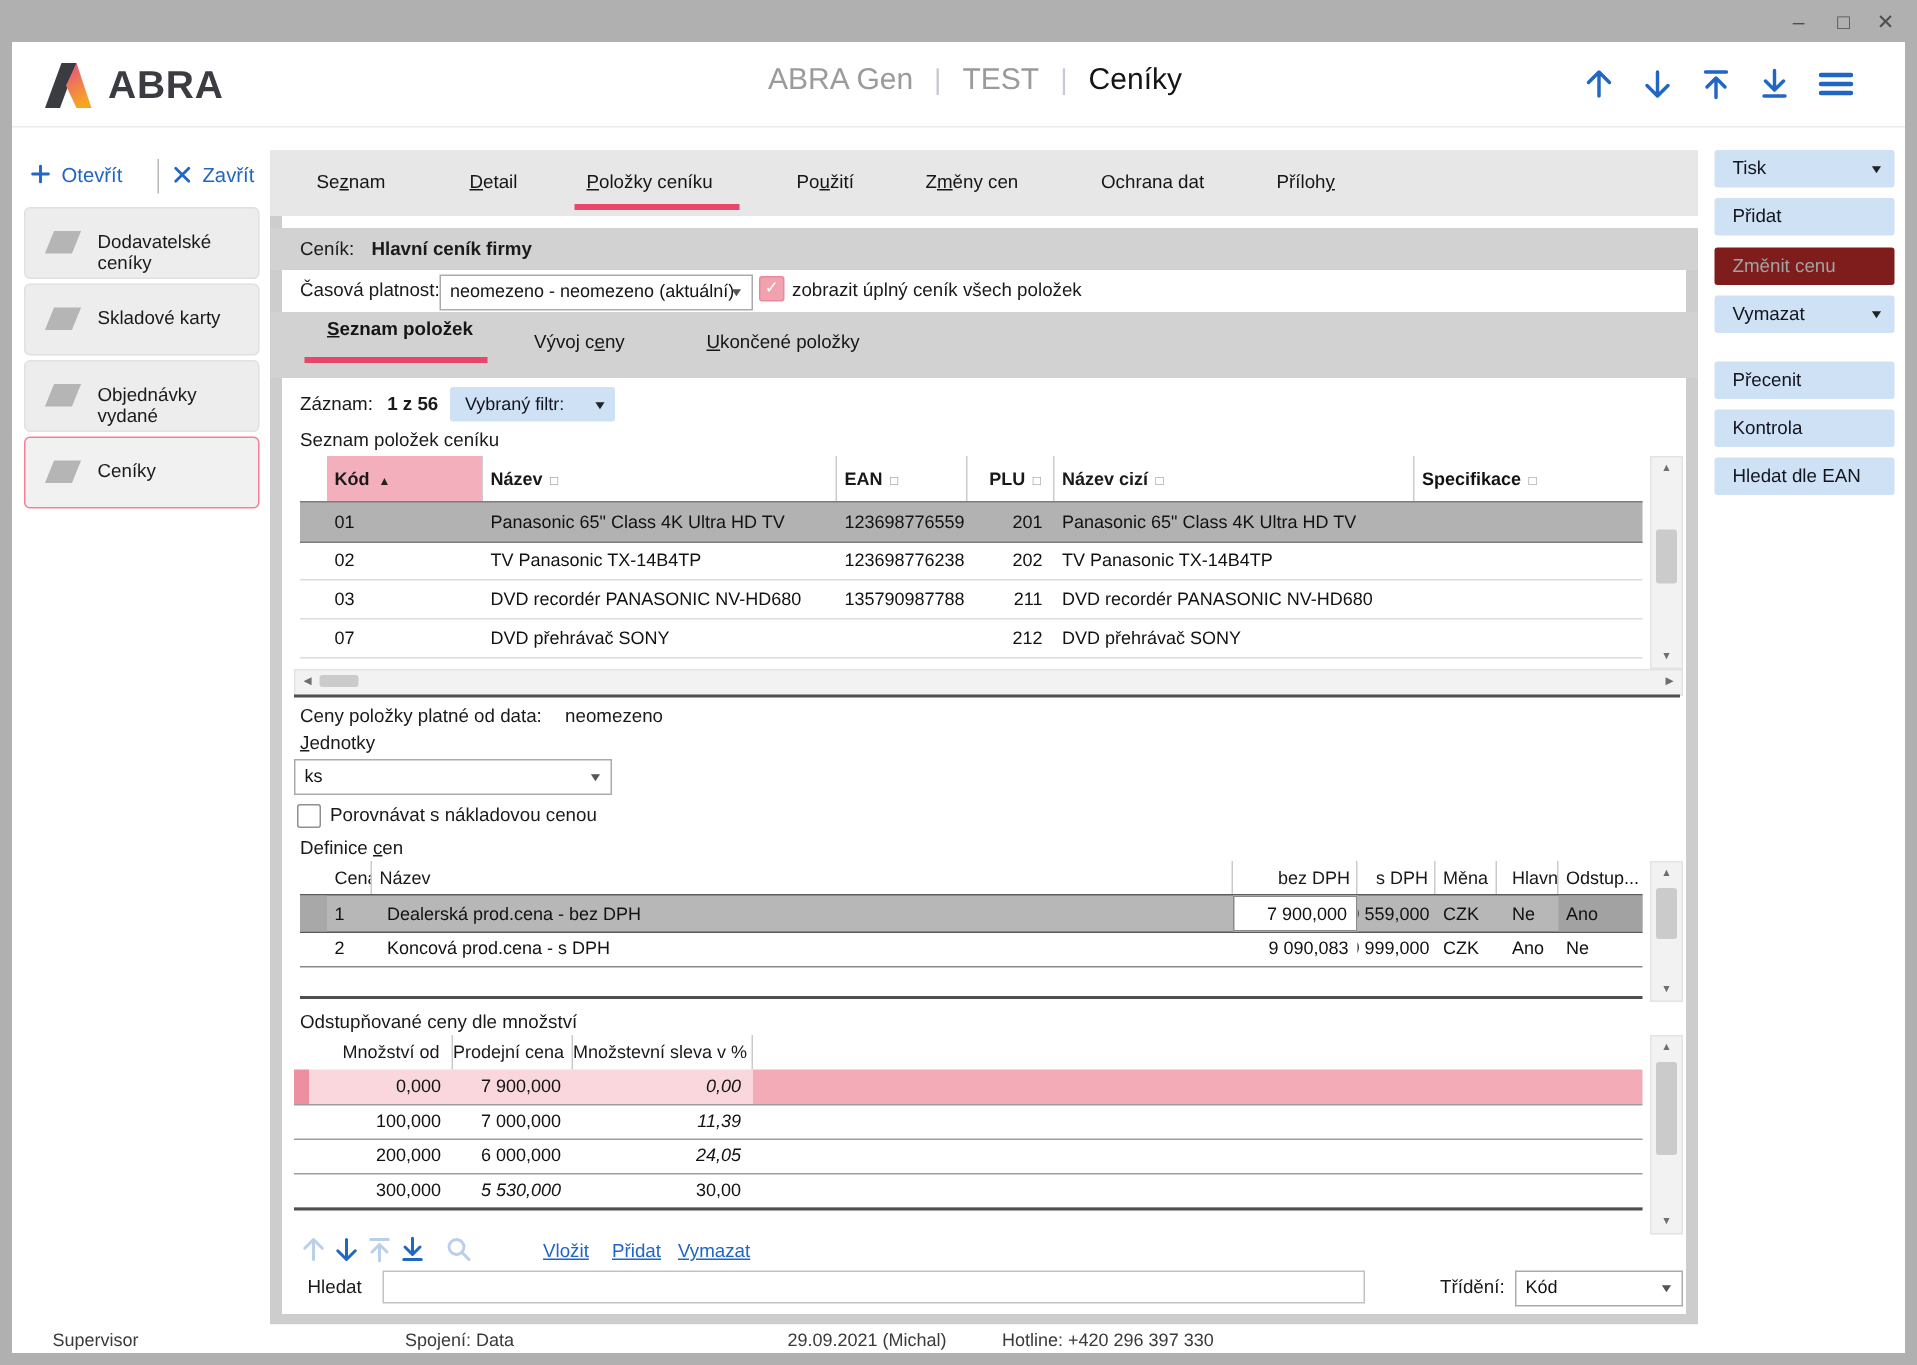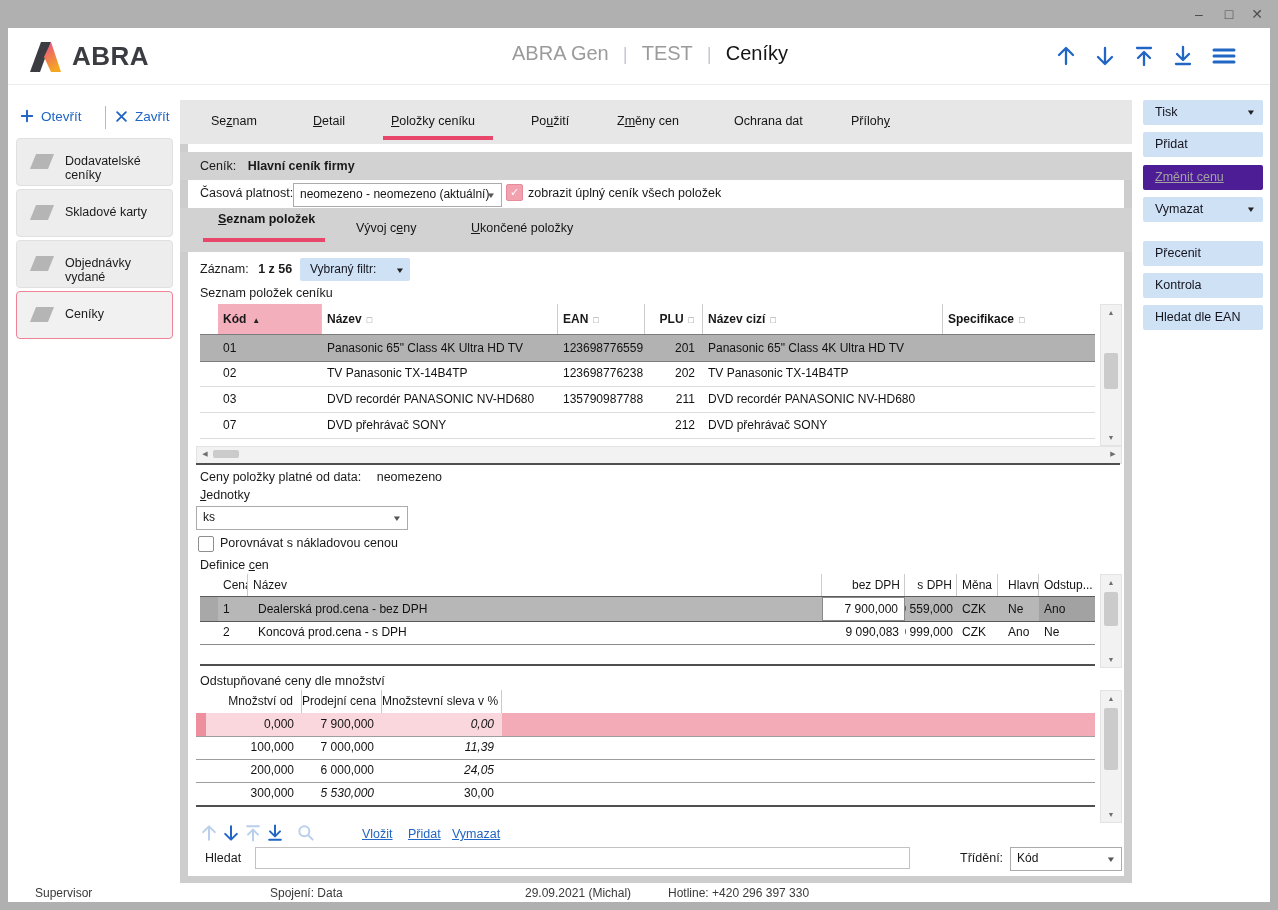--- a/index.html
+++ b/index.html
@@ -71,21 +71,21 @@
   .darkline{background:#4f4f4f;height:2px;}
   .pinkhdr{background:#f3afbc;}
   
   .sb{background:#f2f2f2;border:1px solid #e3e3e3;}
   .sba{position:absolute;font-size:7px;color:#6e6e6e;width:100%;text-align:center;cursor:pointer;}
   .sbt{position:absolute;background:#cbcbcb;border-radius:2px;cursor:pointer;}
   .link{font-size:12.5px;color:#2166c4;text-decoration:underline;cursor:pointer;}
   .inp{background:#fff;border:1px solid #c2c2c2;font-size:12px;padding:0 4px;font-family:"Liberation Sans",sans-serif;}
   
   .btn{left:1143px;width:120px;height:25px;background:#cfe1f5;border-radius:2px;font-size:12.5px;color:#14141e;line-height:25px;padding-left:12px;cursor:pointer;box-sizing:border-box;}
-  .btn.dis{background:#4c1d95;color:#a2a2a2;cursor:default;text-decoration:underline;}
+  .btn.dis{background:#7f1d1d;color:#a2a2a2;cursor:default;}
   .btn .ba{position:absolute;right:8px;top:0;font-size:8px;color:#222;transform:scaleX(1.3);}
   .status{font-size:12px;color:#3a3a3a;top:886px;white-space:nowrap;}
 </style>
 </head>
 <body>
 
 <div class="screen">
 
   <div class="ab tbc" style="left:1188px;">–</div>
   <div class="ab tbc" style="left:1218px;">□</div>

